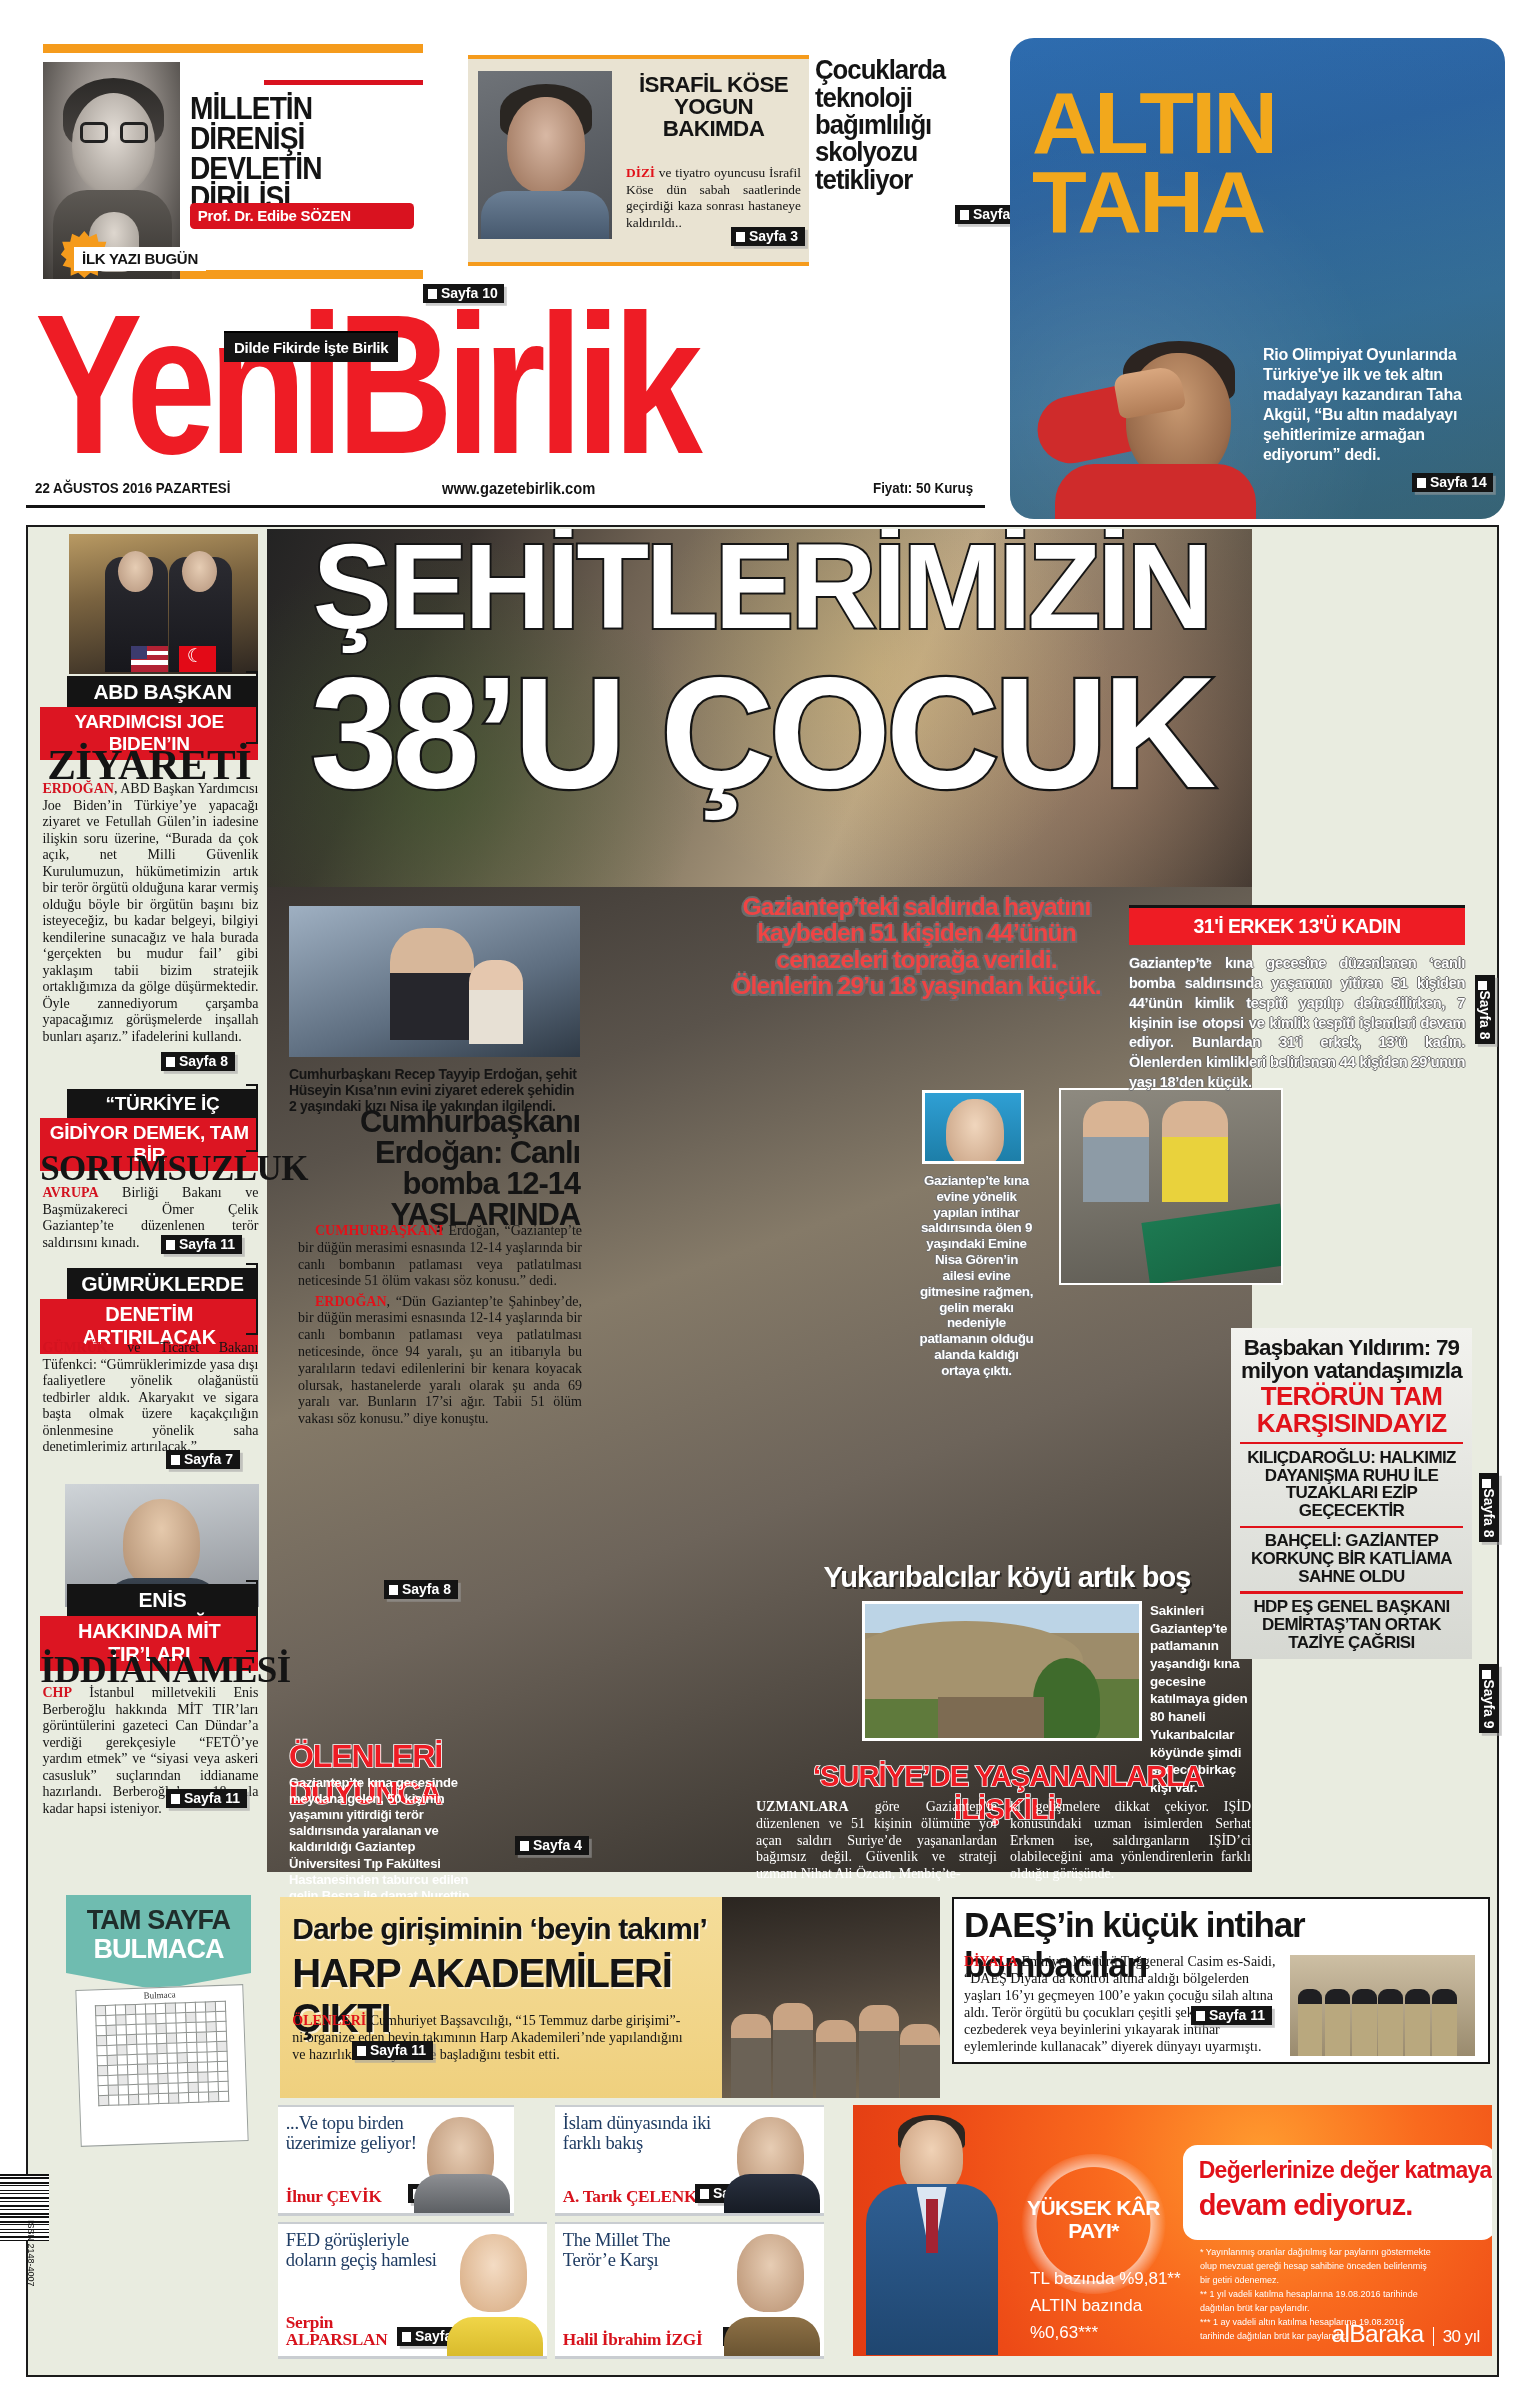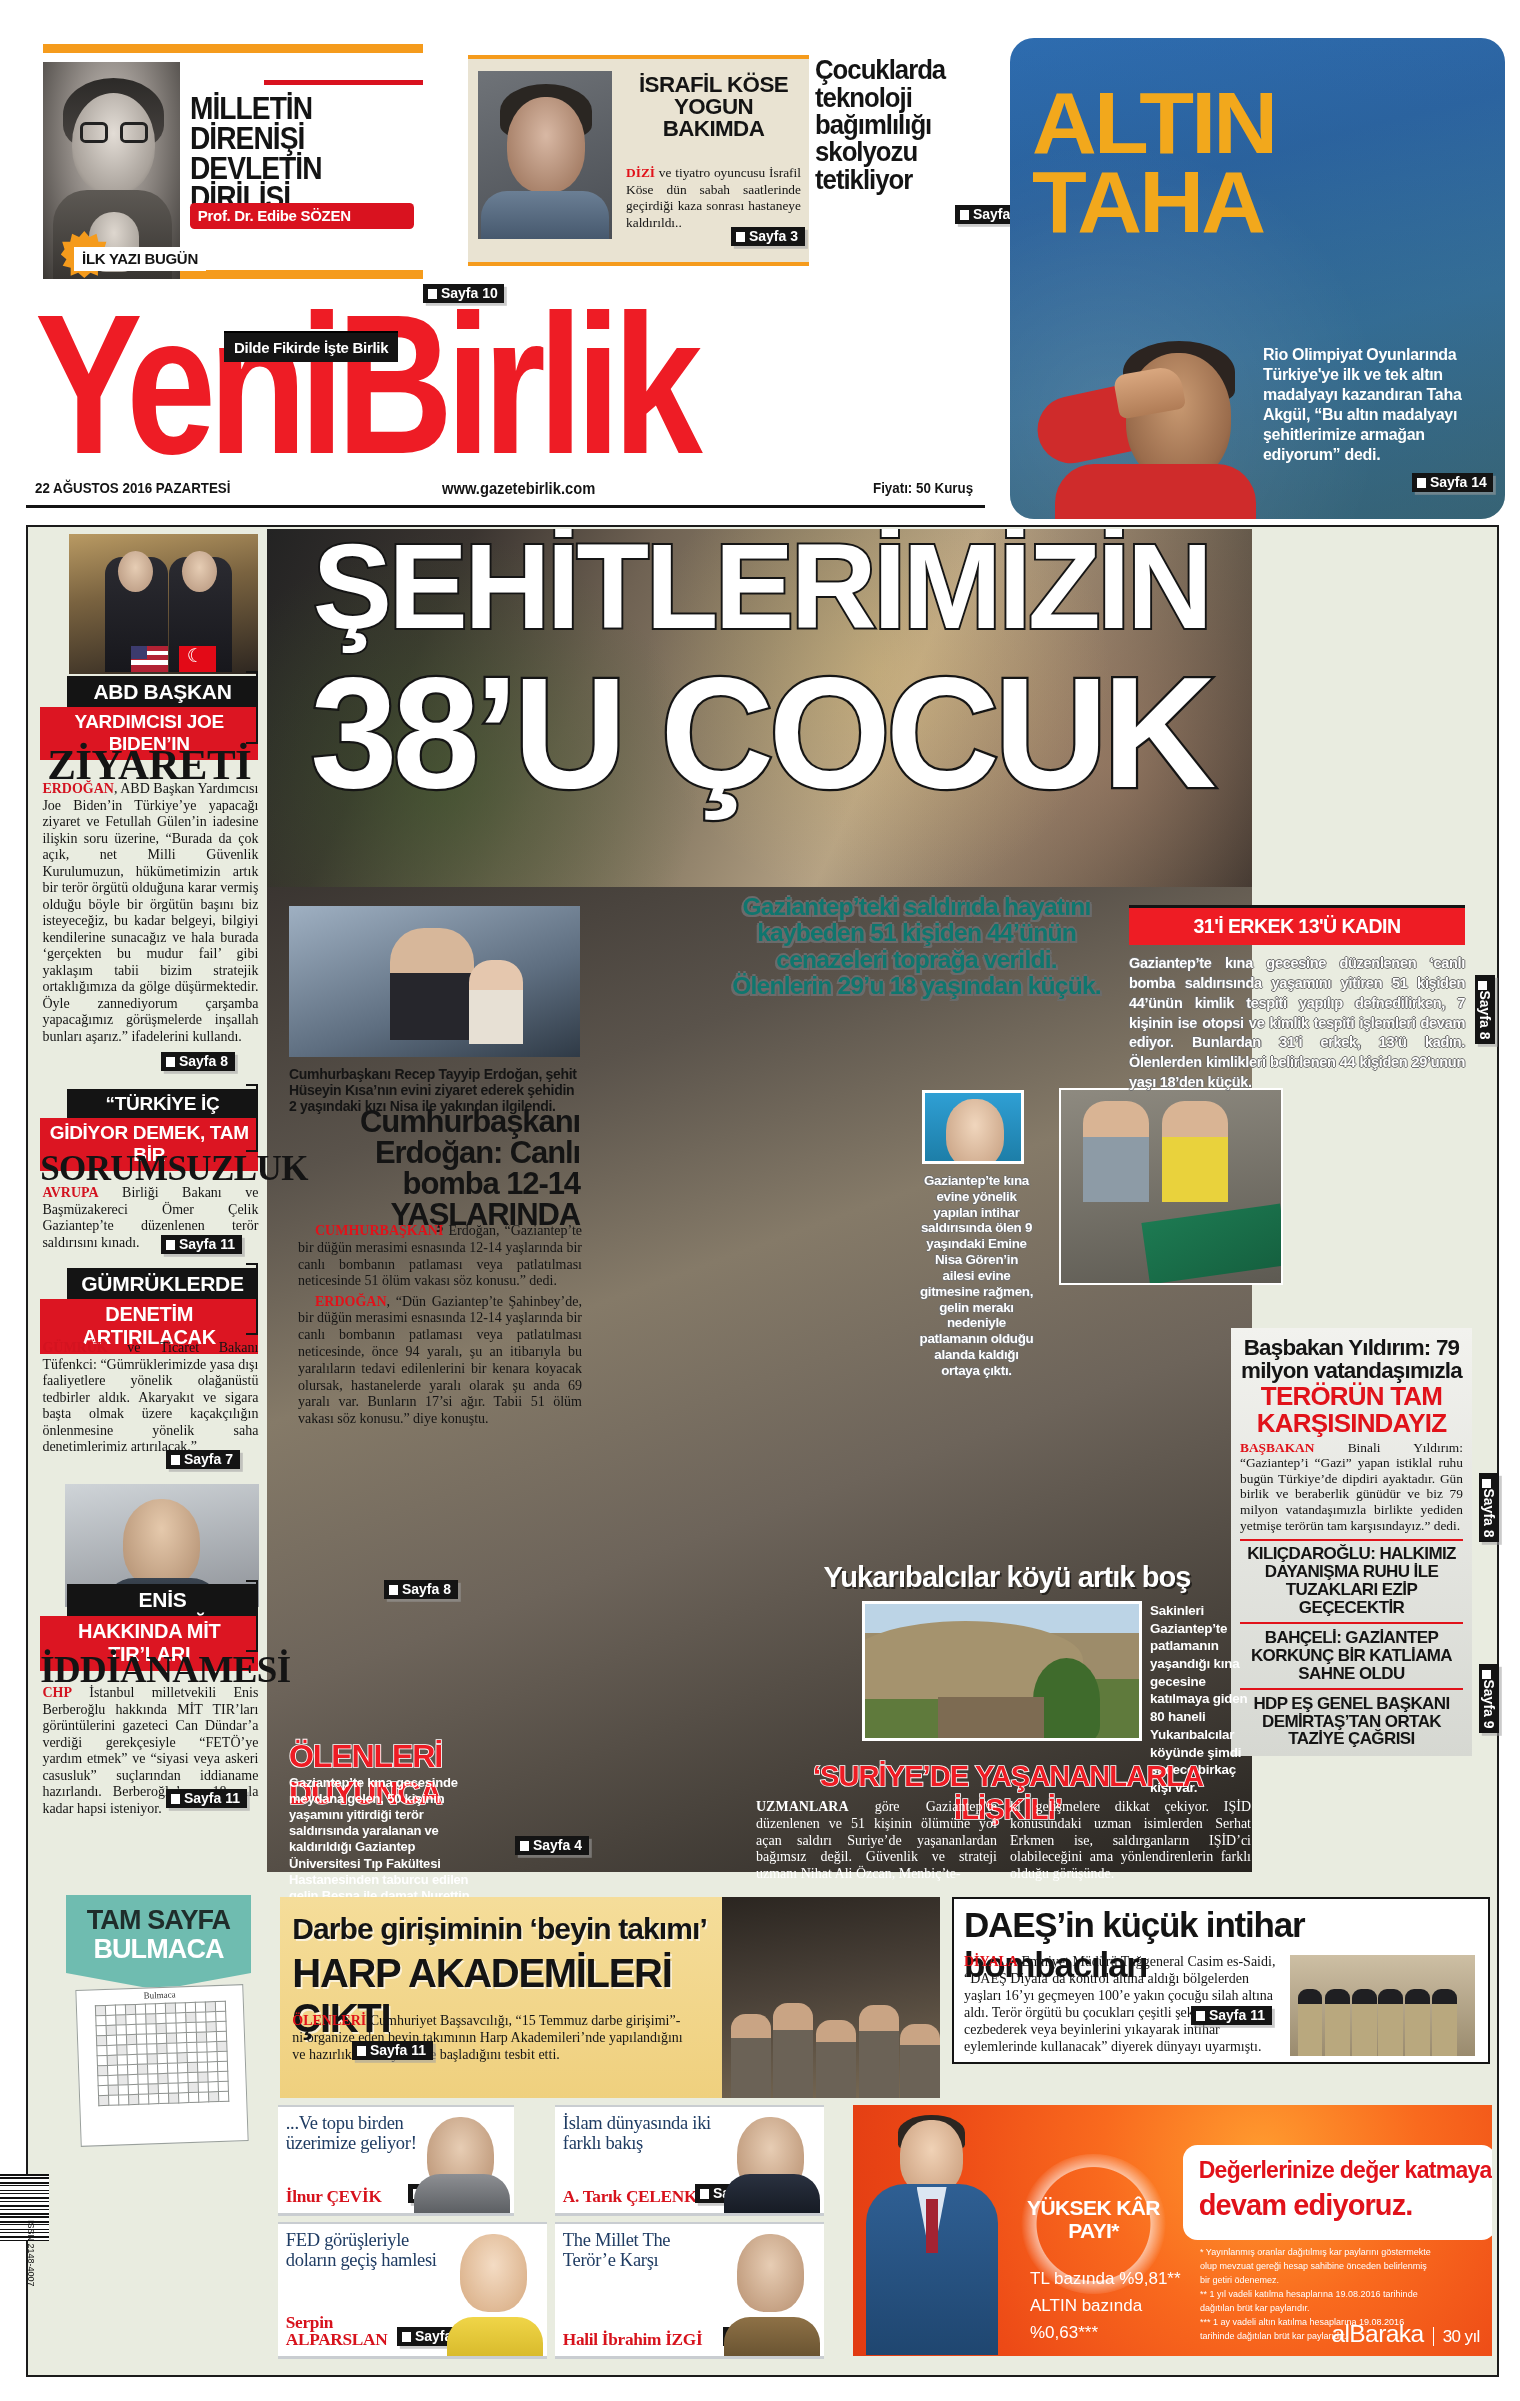--- a/index.html
+++ b/index.html
@@ -340,21 +340,21 @@
   #photoband { left:267px; top:887px; width:985px; height:985px; overflow:hidden; }
   #photoband .bg {
     position:absolute; inset:0;
     background:
       linear-gradient(160deg,#3a3531 0%, #5a534b 22%, #857a68 40%, #6d645a 60%, #26231f 100%);
   }
 
   #cap-main {
     left:732px; top:894px; width:369px;
     font-family:"Liberation Sans", sans-serif; font-weight:bold;
-    font-size:24.6px; line-height:1.07; color:#0f766e; text-align:center;
+    font-size:24.6px; line-height:1.07; color:#ef4444; text-align:center;
     letter-spacing:-0.8px;
     text-shadow:
       1.7px 0 0 #6b6b6b, -1.7px 0 0 #6b6b6b, 0 1.7px 0 #6b6b6b, 0 -1.7px 0 #6b6b6b,
       2.2px 2.2px 0 #6b6b6b, -2.2px 2.2px 0 #6b6b6b;
   }
 
   
   #box31 { left:1129px; top:905px; width:336px; }
   #box31 .hd {
     background:#ee1c24; color:#fff;
@@ -1056,21 +1056,20 @@
     <div class="hd">31'İ ERKEK 13'Ü KADIN</div>
     <div class="tx">Gaziantep’te kına gecesine düzenlenen ‘canlı bomba saldırısında yaşamını yitiren 51 kişiden 44’ünün kimlik tespiti yapılıp defnedilirken, 7 kişinin ise otopsi ve kimlik tespiti işlemleri devam ediyor. Bunlardan 31’i erkek, 13’ü kadın. Ölenlerden kimlikleri belirlenen 44 kişiden 29’unun yaşı 18’den küçük.</div>
   </div>
   <div class="abs pagebadge v" id="box31-sayfa"><span class="sq"></span><span>Sayfa 8</span></div>
 
   <div class="abs" id="box-yildirim">
     <div id="yil-head">
       <span>Başbakan Yıldırım: 79 milyon vatandaşımızla</span>
       <span class="r">TERÖRÜN TAM KARŞISINDAYIZ</span>
     </div>
-    <div id="yil-body"><b class="red">BAŞBAKAN</b><span> Binali Yıldırım: “Gaziantep’i “Gazi” yapan istiklal ruhu bugün Türkiye’de dipdiri ayaktadır. Gün birlik ve beraberlik günüdür ve biz 79 milyon vatandaşımızla birlikte yediden yetmişe terörün tam karşısındayız.” dedi.</span></div>
     <div class="redrule"></div>
     <div class="smallhead">KILIÇDAROĞLU: HALKIMIZ DAYANIŞMA RUHU İLE TUZAKLARI EZİP GEÇECEKTİR</div>
     <div class="redrule"></div>
     <div class="smallhead">BAHÇELİ: GAZİANTEP KORKUNÇ BİR KATLİAMA SAHNE OLDU</div>
     <div class="redrule"></div>
     <div class="smallhead">HDP EŞ GENEL BAŞKANI DEMİRTAŞ’TAN ORTAK TAZİYE ÇAĞRISI</div>
   </div>
   <div class="abs pagebadge v" id="yil-sayfa8"><span class="sq"></span><span>Sayfa 8</span></div>
   <div class="abs pagebadge v" id="yil-sayfa9"><span class="sq"></span><span>Sayfa 9</span></div>
 

